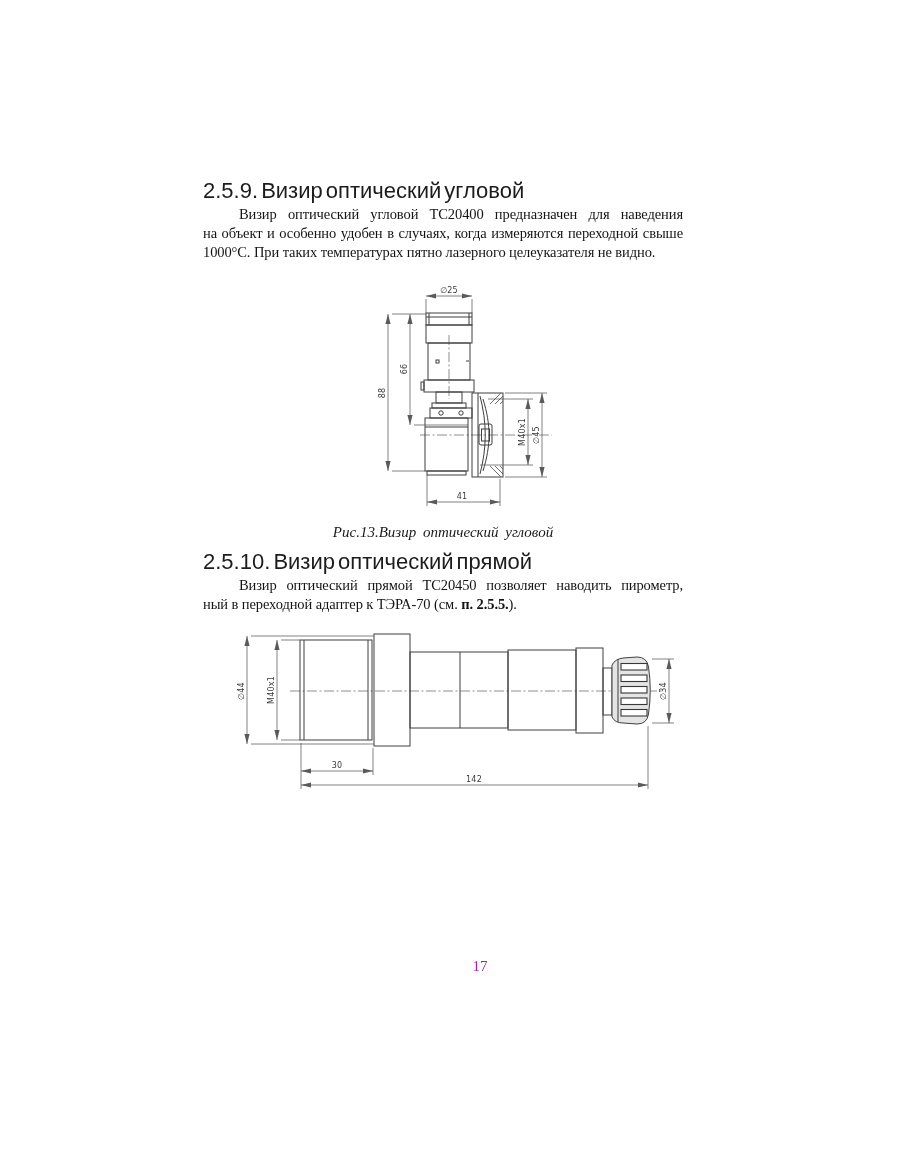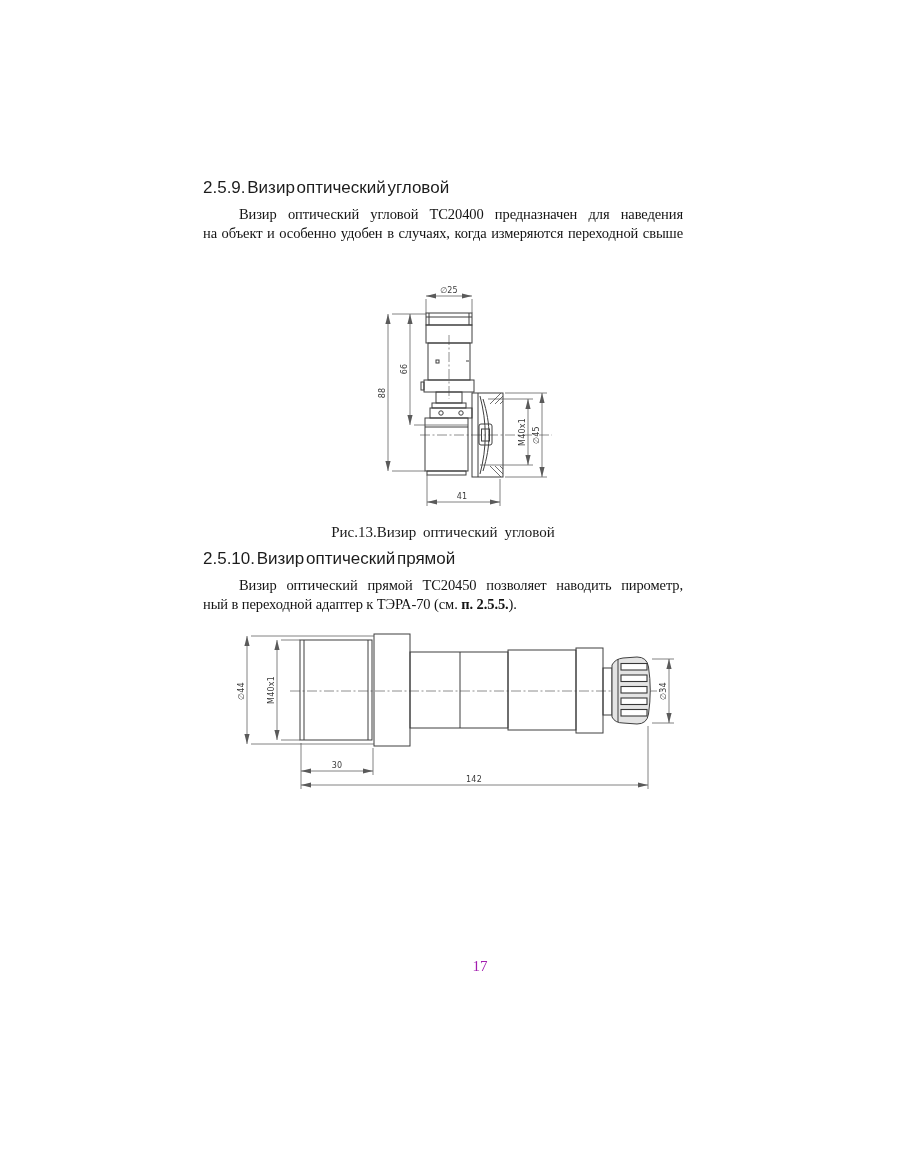--- a/index.html
+++ b/index.html
@@ -1,27 +1,27 @@
 <!DOCTYPE html>
 <html><head>
 <meta charset="utf-8">
 <style>
   html,body{margin:0;padding:0;background:#ffffff;}
   .page{position:relative;width:900px;height:1165px;background:#ffffff;overflow:hidden;
         font-family:"Liberation Serif", serif;color:#161616;}
   .heading{position:absolute;left:203px;width:500px;
-           font-family:"Liberation Sans", sans-serif;font-size:17px;font-weight:400;
+           font-family:"Liberation Sans", sans-serif;font-size:22px;font-weight:400;
            color:#1c1c1c;word-spacing:-3px;letter-spacing:0;white-space:nowrap;}
   .para{position:absolute;left:203px;width:480px;}
   .bline{font-size:14.5px;line-height:19px;letter-spacing:-0.1px;height:19px;overflow:hidden;
          text-align:left;color:#141414;}
   .jlast{text-align:justify;text-align-last:justify;}
   .indent{text-indent:36px;}
   .caption{position:absolute;left:203px;width:480px;text-align:center;
-           font-size:15px;word-spacing:3px;color:#1a1a1a;}
+           font-style:italic;font-size:15px;word-spacing:3px;color:#1a1a1a;}
   .pagenum{position:absolute;left:430px;top:958px;width:100px;text-align:center;
            font-size:15px;color:#a21caf;}
   .fig{position:absolute;}
   .part{fill:none;stroke:#3f3f3f;stroke-width:1;}
   .partfill{fill:#e4e4e4;stroke:#3f3f3f;stroke-width:1;}
   .rib{fill:#ffffff;stroke:#383838;stroke-width:1.1;}
   .dim{stroke:#5a5a5a;stroke-width:0.75;fill:none;}
   .cl{stroke:#6a6a6a;stroke-width:0.75;fill:none;stroke-dasharray:10 2.5 2 2.5;}
   .dtxt{fill:#3a3a3a;font-family:"DejaVu Sans", sans-serif;font-size:8px;letter-spacing:0.2px;}
   .hatch{stroke:#4a4a4a;stroke-width:0.8;}
@@ -29,20 +29,21 @@
 </head>
 <body>
 
 <div class="page">
 
   <div class="heading" style="top:178px;">2.5.9. Визир оптический угловой</div>
 
   <div class="para" style="top:205px;">
     <div class="bline indent jlast">Визир оптический угловой ТС20400 предназначен для наведения пирометра</div>
     <div class="bline jlast">на объект и особенно удобен в случаях, когда измеряются переходной свыше</div>
+    <div class="bline">1000°С. При таких температурах пятно лазерного целеуказателя не видно.</div>
   </div>
 
   <svg class="fig" style="left:340px;top:283px;" width="275" height="225" viewBox="0 0 275 225">
     <defs>
       <marker id="m13e" markerWidth="10" markerHeight="8" refX="10" refY="4" orient="auto" markerUnits="userSpaceOnUse">
         <path d="M10,4 L0,1.4 L0,6.6 z" fill="#5a5a5a"></path>
       </marker>
       <marker id="m13s" markerWidth="10" markerHeight="8" refX="0" refY="4" orient="auto" markerUnits="userSpaceOnUse">
         <path d="M0,4 L10,1.4 L10,6.6 z" fill="#5a5a5a"></path>
       </marker>

